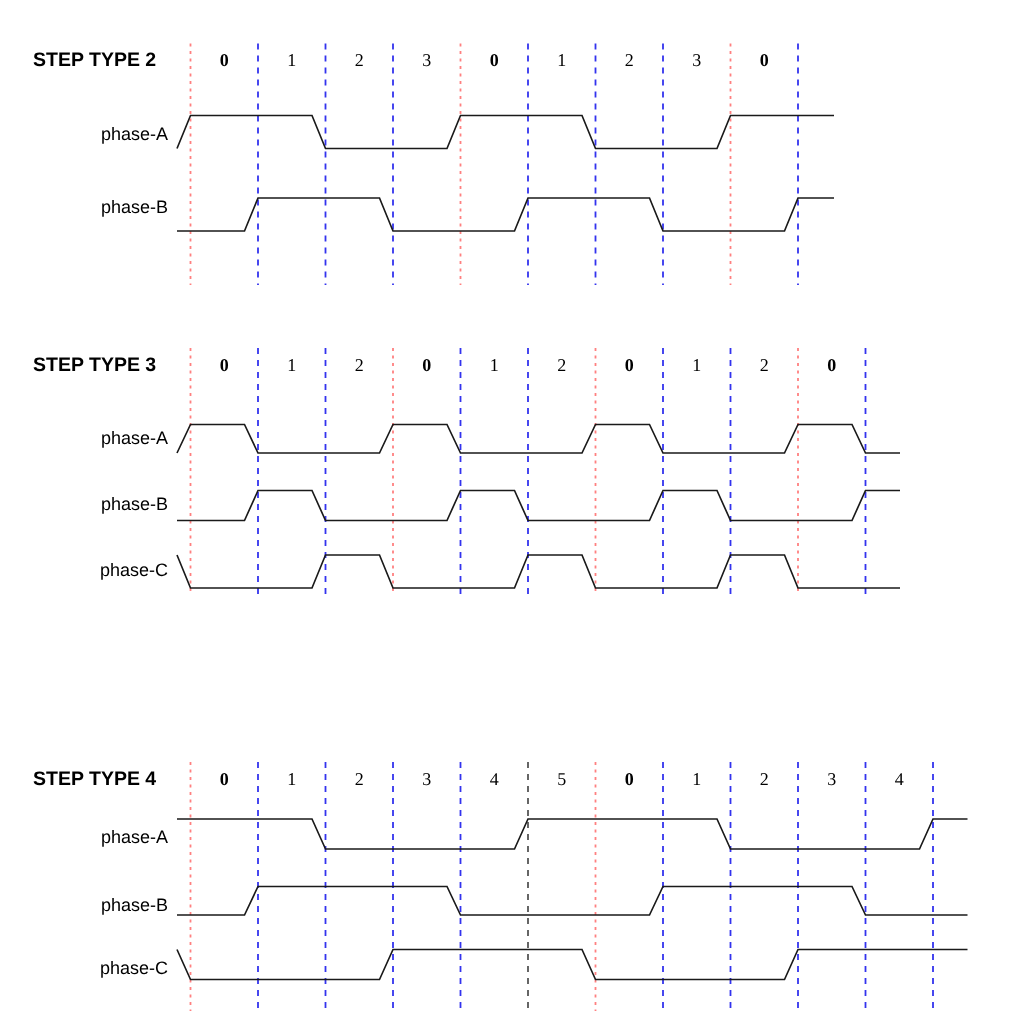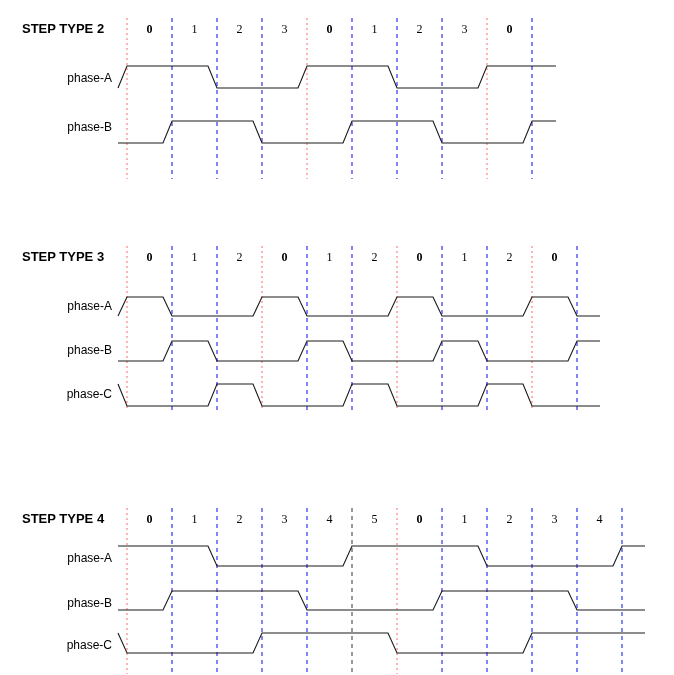--- a/index.html
+++ b/index.html
@@ -69,21 +69,21 @@
   .grid-black {
     stroke: #555555;
     stroke-width: 1.2;
     stroke-dasharray: 4 4;
   }
 </style>
 </head>
 <body>
 
 <div id="root">
-    <div class="diagram" style="top: 3px; height: 200px;">
+    <div class="diagram" style="top: 14px; height: 200px;">
       <svg width="674" height="200" viewBox="0 0 674 200">
         <text x="22" y="30" class="title-text">STEP TYPE 2</text>
         <g>
           <line x1="127" y1="15" x2="127" y2="176" class="grid-red"></line>
           <text x="149.5" y="30" text-anchor="middle" class="step-number emphasis">0</text>
           <line x1="172" y1="15" x2="172" y2="176" class="grid-blue"></line>
           <text x="194.5" y="30" text-anchor="middle" class="step-number">1</text>
           <line x1="217" y1="15" x2="217" y2="176" class="grid-blue"></line>
           <text x="239.5" y="30" text-anchor="middle" class="step-number">2</text>
           <line x1="262" y1="15" x2="262" y2="176" class="grid-blue"></line>
@@ -99,21 +99,21 @@
           <line x1="487" y1="15" x2="487" y2="176" class="grid-red"></line>
           <text x="509.5" y="30" text-anchor="middle" class="step-number emphasis">0</text>
           <line x1="532" y1="15" x2="532" y2="176" class="grid-blue"></line>
         </g>
         <text x="112" y="79" text-anchor="end" class="signal-label">phase-A</text>
         <path d="M118.0 85.0 L127.0 63.0 L208.0 63.0 L217.0 85.0 L298.0 85.0 L307.0 63.0 L388.0 63.0 L397.0 85.0 L478.0 85.0 L487.0 63.0 L556.0 63.0" class="wave-path"></path>
         <text x="112" y="128" text-anchor="end" class="signal-label">phase-B</text>
         <path d="M118.0 140.0 L127.0 140.0 L163.0 140.0 L172.0 118.0 L253.0 118.0 L262.0 140.0 L343.0 140.0 L352.0 118.0 L433.0 118.0 L442.0 140.0 L523.0 140.0 L532.0 118.0 L556.0 118.0" class="wave-path"></path>
       </svg>
     </div>
-    <div class="diagram" style="top: 234px; height: 200px; text-decoration: underline;">
+    <div class="diagram" style="top: 220px; height: 200px; text-decoration: underline;">
       <svg width="674" height="200" viewBox="0 0 674 200">
         <text x="22" y="27" class="title-text">STEP TYPE 3</text>
         <g>
           <line x1="127" y1="12" x2="127" y2="176" class="grid-red"></line>
           <text x="149.5" y="27" text-anchor="middle" class="step-number emphasis">0</text>
           <line x1="172" y1="12" x2="172" y2="176" class="grid-blue"></line>
           <text x="194.5" y="27" text-anchor="middle" class="step-number">1</text>
           <line x1="217" y1="12" x2="217" y2="176" class="grid-blue"></line>
           <text x="239.5" y="27" text-anchor="middle" class="step-number">2</text>
           <line x1="262" y1="12" x2="262" y2="176" class="grid-red"></line>

